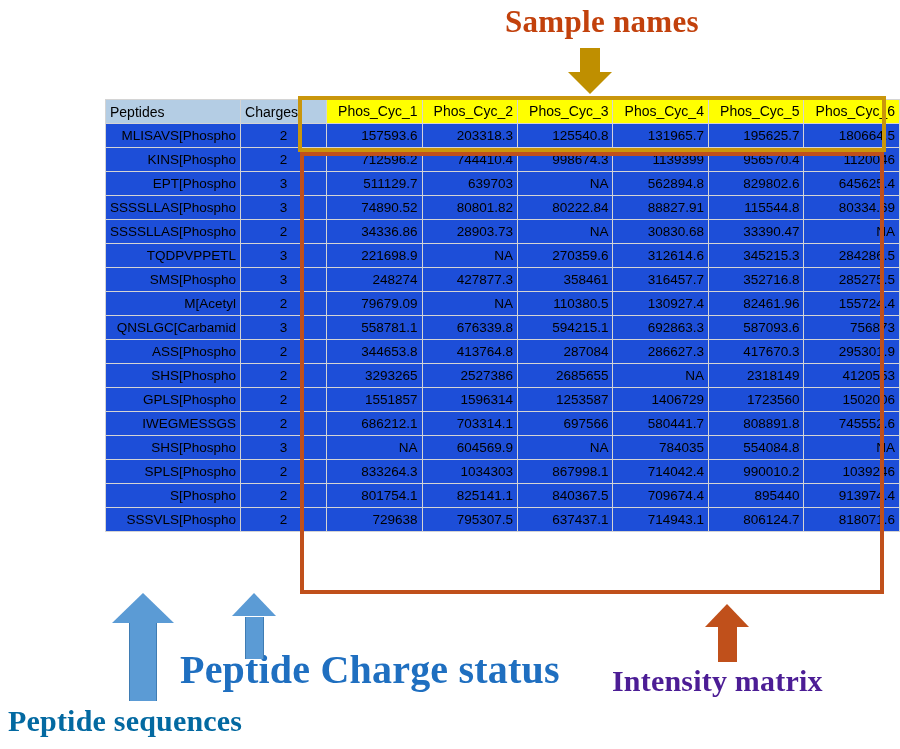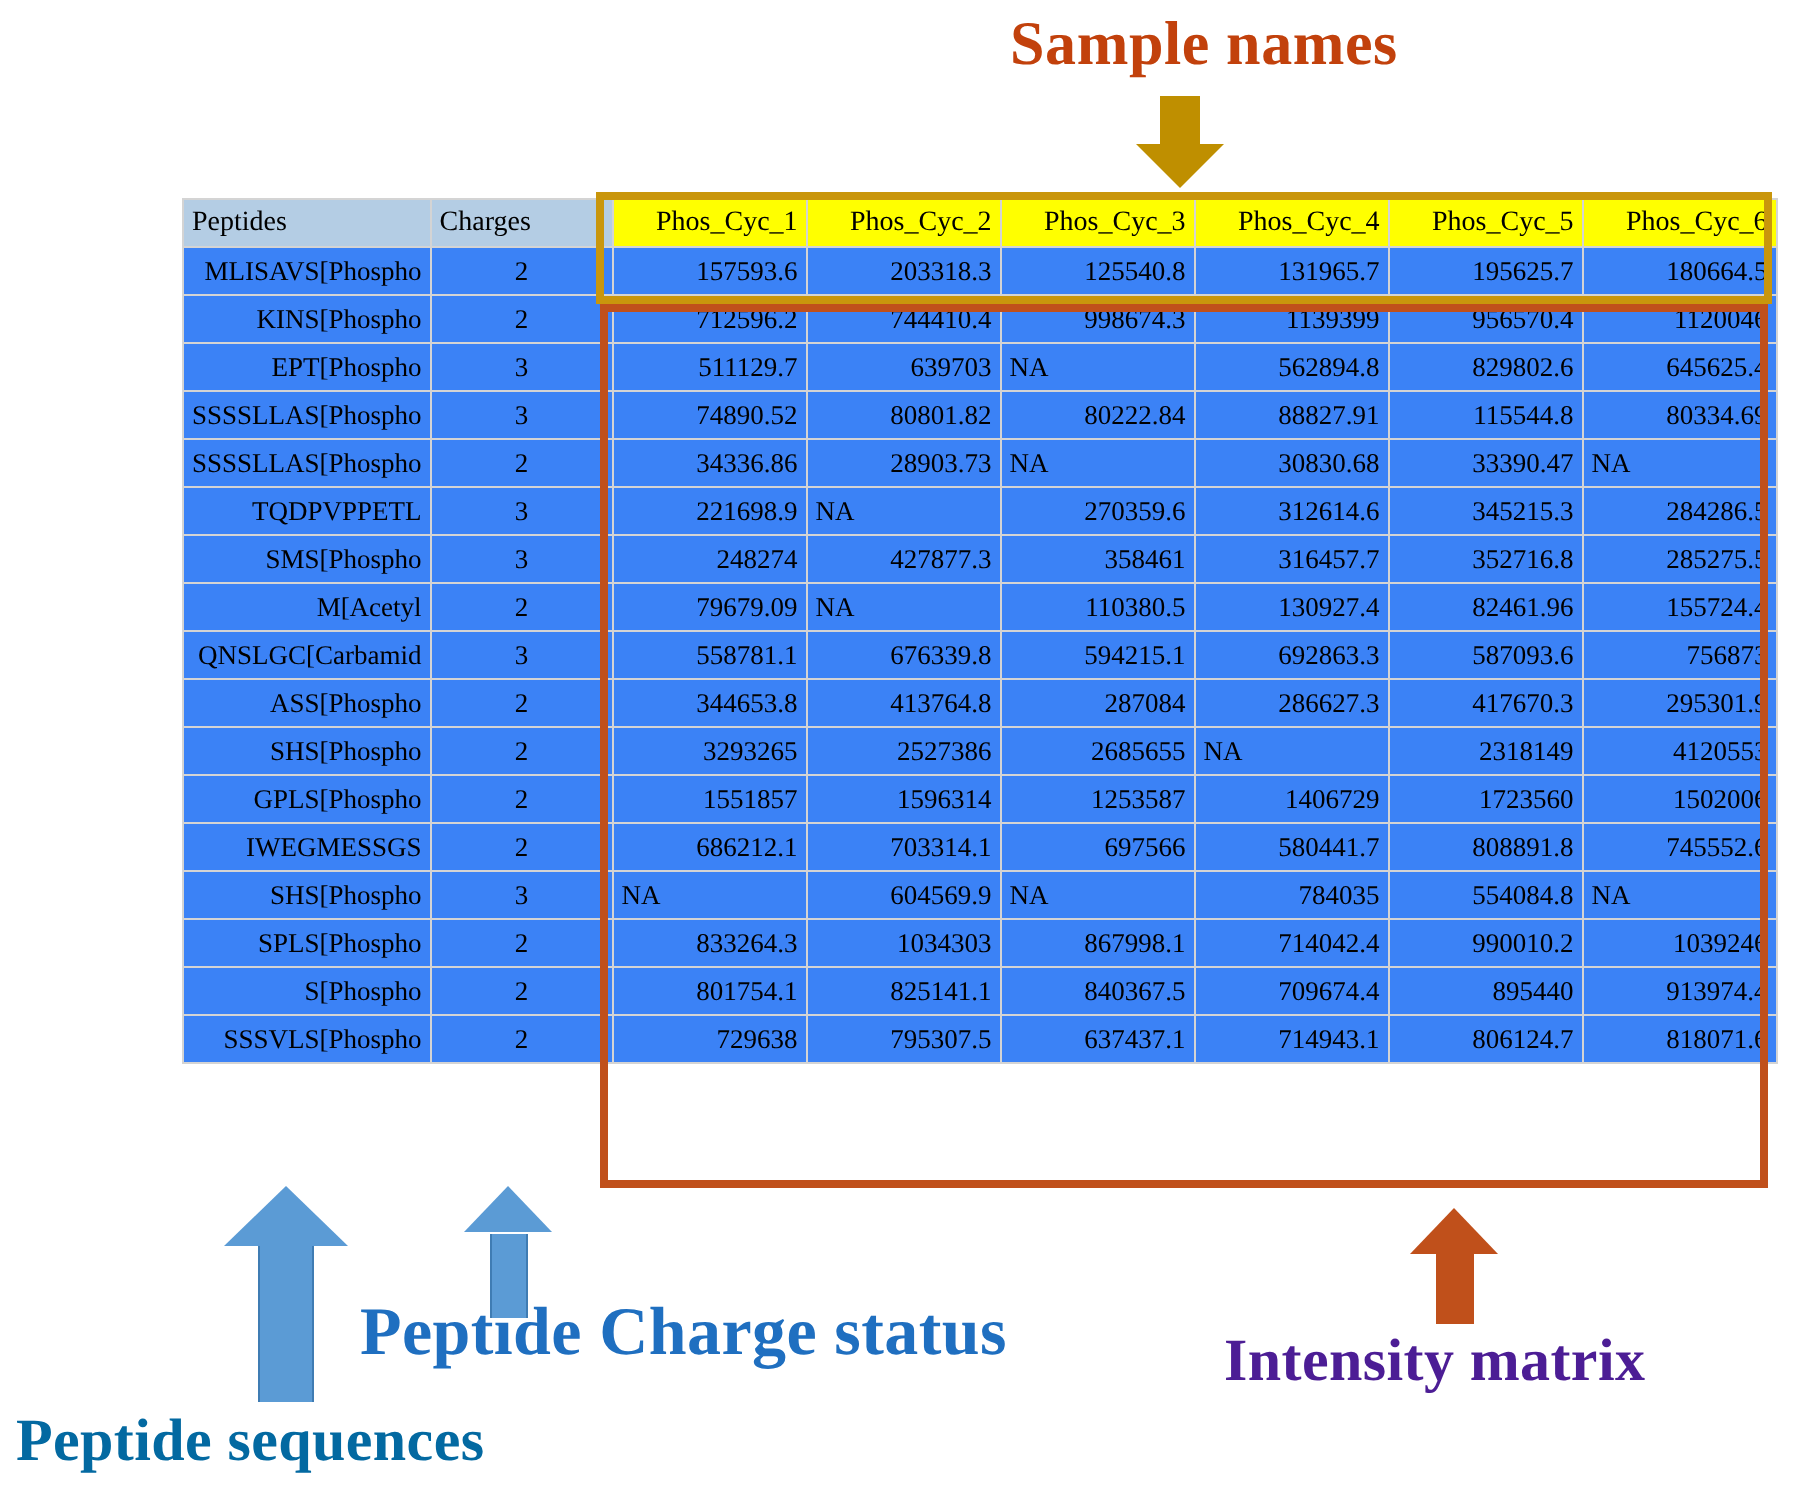--- a/index.html
+++ b/index.html
@@ -20,21 +20,21 @@
     line-height:1;
   }
   #sample-names-label{
     left:505px;top:6px;
     font-size:31px;
     color:#c2410c;
     letter-spacing:.3px;
   }
   #peptide-charge-label{
     left:180px;top:650px;
-    font-size:34px;
+    font-size:40px;
     color:#1F6FC0;
     letter-spacing:.2px;
   }
   #peptide-sequences-label{
     left:8px;top:706px;
     font-size:30px;
     color:#0369a1;
     letter-spacing:.2px;
   }
   #intensity-matrix-label{
@@ -95,27 +95,27 @@
   #intensity-matrix-arrow .head{
     left:0;top:0;
     border-left:22px solid transparent;
     border-right:22px solid transparent;
     border-bottom:23px solid #C0501B;
   }
 
   
   #spreadsheet{
     position:absolute;
-    left:91px;top:99px;
+    left:105px;top:99px;
     border-collapse:collapse;
-    font-family:Liberation Serif, serif;
+    font-family:Liberation Sans, sans-serif;
     font-size:13.5px;
     color:#000;
     table-layout:fixed;
-    background:#3b82f6;
+    background:#1d4ed8;
   }
   #spreadsheet td,#spreadsheet th{
     border:1px solid #d4d4d4;
     padding:0 4px;
     height:24px;
     box-sizing:border-box;
     overflow:hidden;
     white-space:nowrap;
     font-weight:normal;
   }
@@ -136,21 +136,21 @@
     text-align:right;
     vertical-align:middle;
     white-space:normal;
     word-break:break-all;
     line-height:1.25;
     padding:2px 3px;
   }
   td.pep{text-align:right;}
   td.chg{text-align:center;}
   td.val{text-align:right;}
-  td.val.na{text-align:left;}
+  td.val.na{text-align:right;}
 
   
   #sample-names-box{
     position:absolute;
     left:298px;top:96px;
     width:588px;height:56px;
     border:4px solid #C9960C;
     box-sizing:border-box;
     pointer-events:none;
   }

